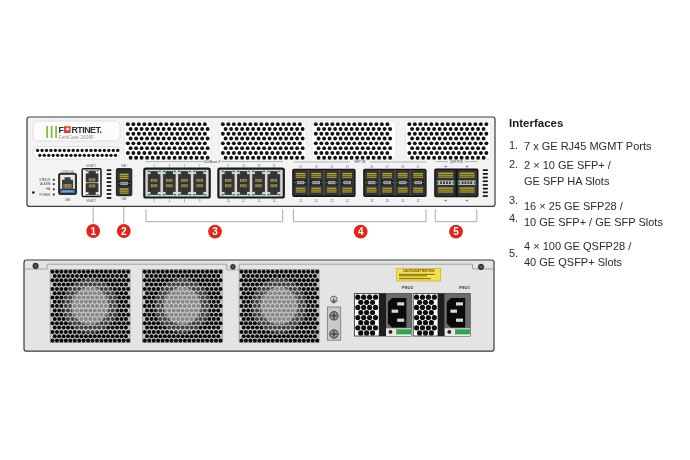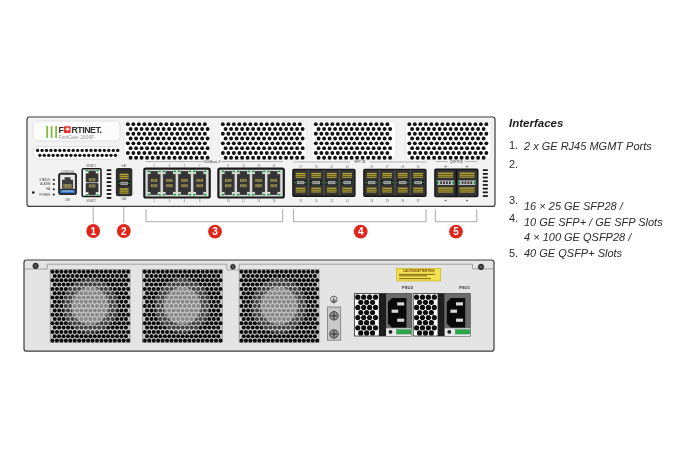--- a/index.html
+++ b/index.html
@@ -1,17 +1,17 @@
 <!DOCTYPE html>
 <html><head>
 <meta charset="utf-8">
 <style>
 html,body{margin:0;padding:0;background:#ffffff;}
 #wrap{position:relative;width:690px;height:460px;background:#fff;overflow:hidden;}
-.t{position:absolute;font-family:"Liberation Sans",sans-serif;color:#2b2b2b;font-size:11px;line-height:15.5px;white-space:nowrap;font-style:italic;}
+.t{position:absolute;font-family:"Liberation Sans",sans-serif;color:#2b2b2b;font-size:11px;line-height:15.5px;white-space:nowrap;}
 .num{position:absolute;font-family:"Liberation Sans",sans-serif;color:#2b2b2b;font-size:11px;}
 </style>
 </head>
 <body>
 <div id="wrap">
 <svg width="690" height="460" viewBox="0 0 690 460" style="position:absolute;left:0;top:0">
       <rect x="27" y="117" width="468" height="89.4" rx="2.5" fill="#f3f3f3" stroke="#3c3c3c" stroke-width="1.2"></rect>
       <rect x="33" y="121" width="87" height="20" rx="4.5" fill="#fcfcfc" stroke="#d8d8d8" stroke-width="0.8"></rect>
       <rect x="46.3" y="126" width="1.6" height="12" fill="#76b82a"></rect>
       <rect x="50.8" y="126" width="1.6" height="12" fill="#76b82a"></rect>
@@ -1900,20 +1900,21 @@
       <path d="M450.80 297.90 h14.4 v29.7 h-14.4 l-4 -4 v-21.7 z" fill="#0a0a0a"></path>
       <rect x="456.00" y="302.30" width="7" height="3.2" fill="#d8d8d8"></rect>
       <rect x="450.40" y="309.60" width="6.6" height="3.2" fill="#d8d8d8"></rect>
       <rect x="456.00" y="318.60" width="7" height="3.2" fill="#d8d8d8"></rect>
       <rect x="444.80" y="328.3" width="25.4" height="7.7" fill="#e8e8e8"></rect>
       <circle cx="449.30" cy="331.9" r="1.9" fill="#222"></circle>
       <rect x="455.40" y="329.7" width="14.3" height="4.3" fill="#2ba84a" stroke="#117a31" stroke-width="0.4"></rect>
     </svg>
 <div class="t" style="left:509px;top:116px;font-weight:bold;color:#1a1a1a;font-size:11.5px">Interfaces</div>
 <div class="num" style="left:509px;top:139px">1.</div>
-<div class="t" style="left:524px;top:139px">2 x GE RJ45 MGMT Ports</div>
+<div class="t" style="left:524px;top:139px">7 x GE RJ45 MGMT Ports</div>
 <div class="num" style="left:509px;top:158.2px">2.</div>
+<div class="t" style="left:524px;top:158.2px">2 × 10 GE SFP+ /<br>GE SFP HA Slots</div>
 <div class="num" style="left:509px;top:193.5px">3.</div>
 <div class="num" style="left:509px;top:211.7px">4.</div>
 <div class="t" style="left:524px;top:199px">16 × 25 GE SFP28 /<br>10 GE SFP+ / GE SFP Slots</div>
 <div class="num" style="left:509px;top:247.3px">5.</div>
-<div class="t" style="left:524px;top:230px">4 × 100 GE QSFP28 /<br>40 GE QSFP+ Slots</div>
+<div class="t" style="left:524px;top:239px">4 × 100 GE QSFP28 /<br>40 GE QSFP+ Slots</div>
 </div>
 
 </body></html>

